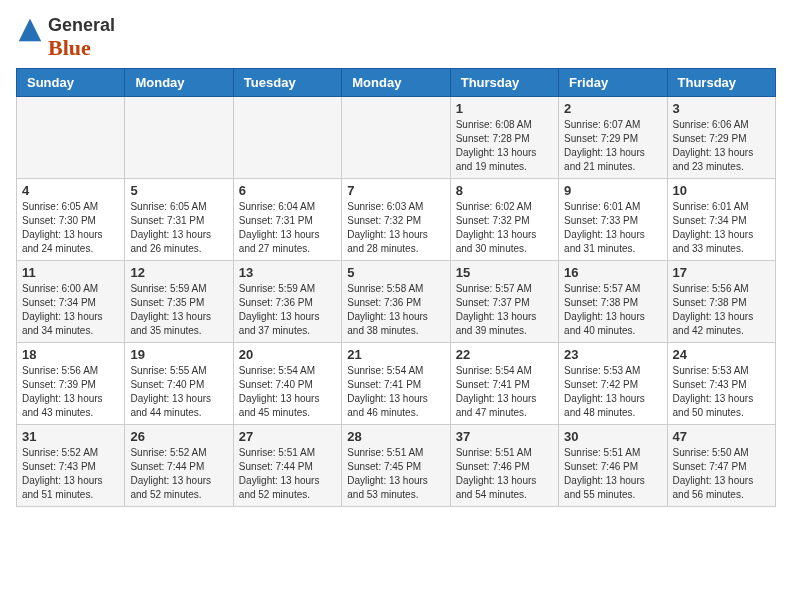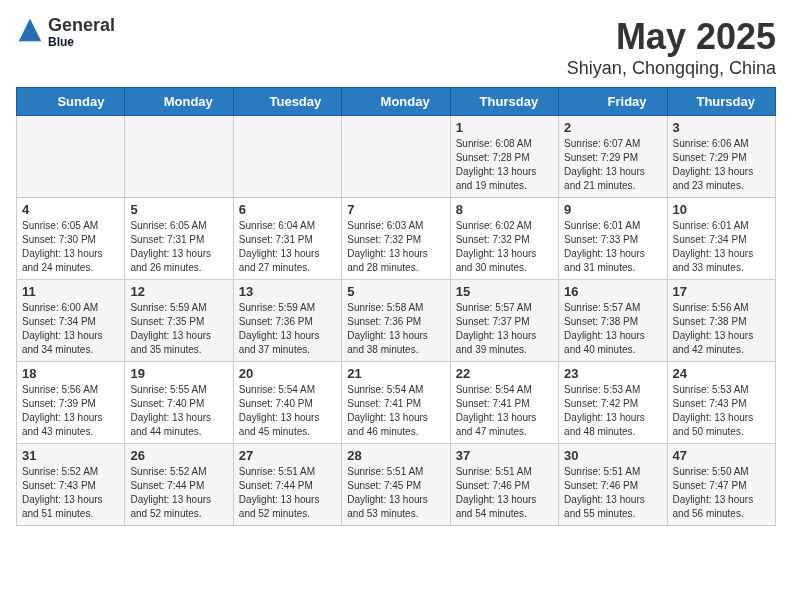--- a/index.html
+++ b/index.html
@@ -25,23 +25,24 @@
       display: flex;
       flex-direction: column;
       line-height: 1.1;
     }
     .logo-general {
       font-size: 18px;
       font-weight: bold;
       color: #333;
     }
     .logo-blue {
-      font-size: 12px;
-      font-weight: bold;
-      color: #0f172a;
+      font-size: 22px;
+      font-weight: bold;
+      color: #c2410c;
+      font-family: Liberation Serif, serif;
     }
     .logo-icon {
       width: 28px;
       height: 28px;
     }
     .title-block {
       text-align: right;
     }
     .month-title {
       font-size: 36px;
@@ -53,22 +54,22 @@
       color: #333;
     }
     table {
       width: 100%;
       border-collapse: collapse;
       border: 1px solid #ccc;
     }
     thead th {
       background-color: #2a7abf;
       color: white;
-      text-align: right;
-      padding: 6px 20px;
+      text-align: left;
+      padding: 6px 10px;
       font-size: 13px;
       font-weight: bold;
       border: 1px solid #1a5a9f;
     }
     tbody td {
       border: 1px solid #ccc;
       vertical-align: top;
       padding: 4px 5px;
       font-size: 10.5px;
       color: #333;
@@ -104,24 +105,20 @@
 <div class="header">
   <div class="logo">
     <svg class="logo-icon" viewBox="0 0 40 40" xmlns="http://www.w3.org/2000/svg">
       <polygon points="20,4 36,36 4,36" fill="#2a7abf"></polygon>
       <polygon points="20,4 36,36 4,36" fill="#1a5a9f" opacity="0.3"></polygon>
     </svg>
     <div class="logo-text">
       <span class="logo-general">General</span>
       <span class="logo-blue">Blue</span>
     </div>
-  </div>
-  <div class="title-block">
-    <div class="month-title">May 2025</div>
-    <div class="location-title">Shiyan, Chongqing, China</div>
   </div>
 </div>
 
 <table>
   <thead>
     <tr>
       <th>Sunday</th>
       <th>Monday</th>
       <th>Tuesday</th>
       <th>Monday</th>

